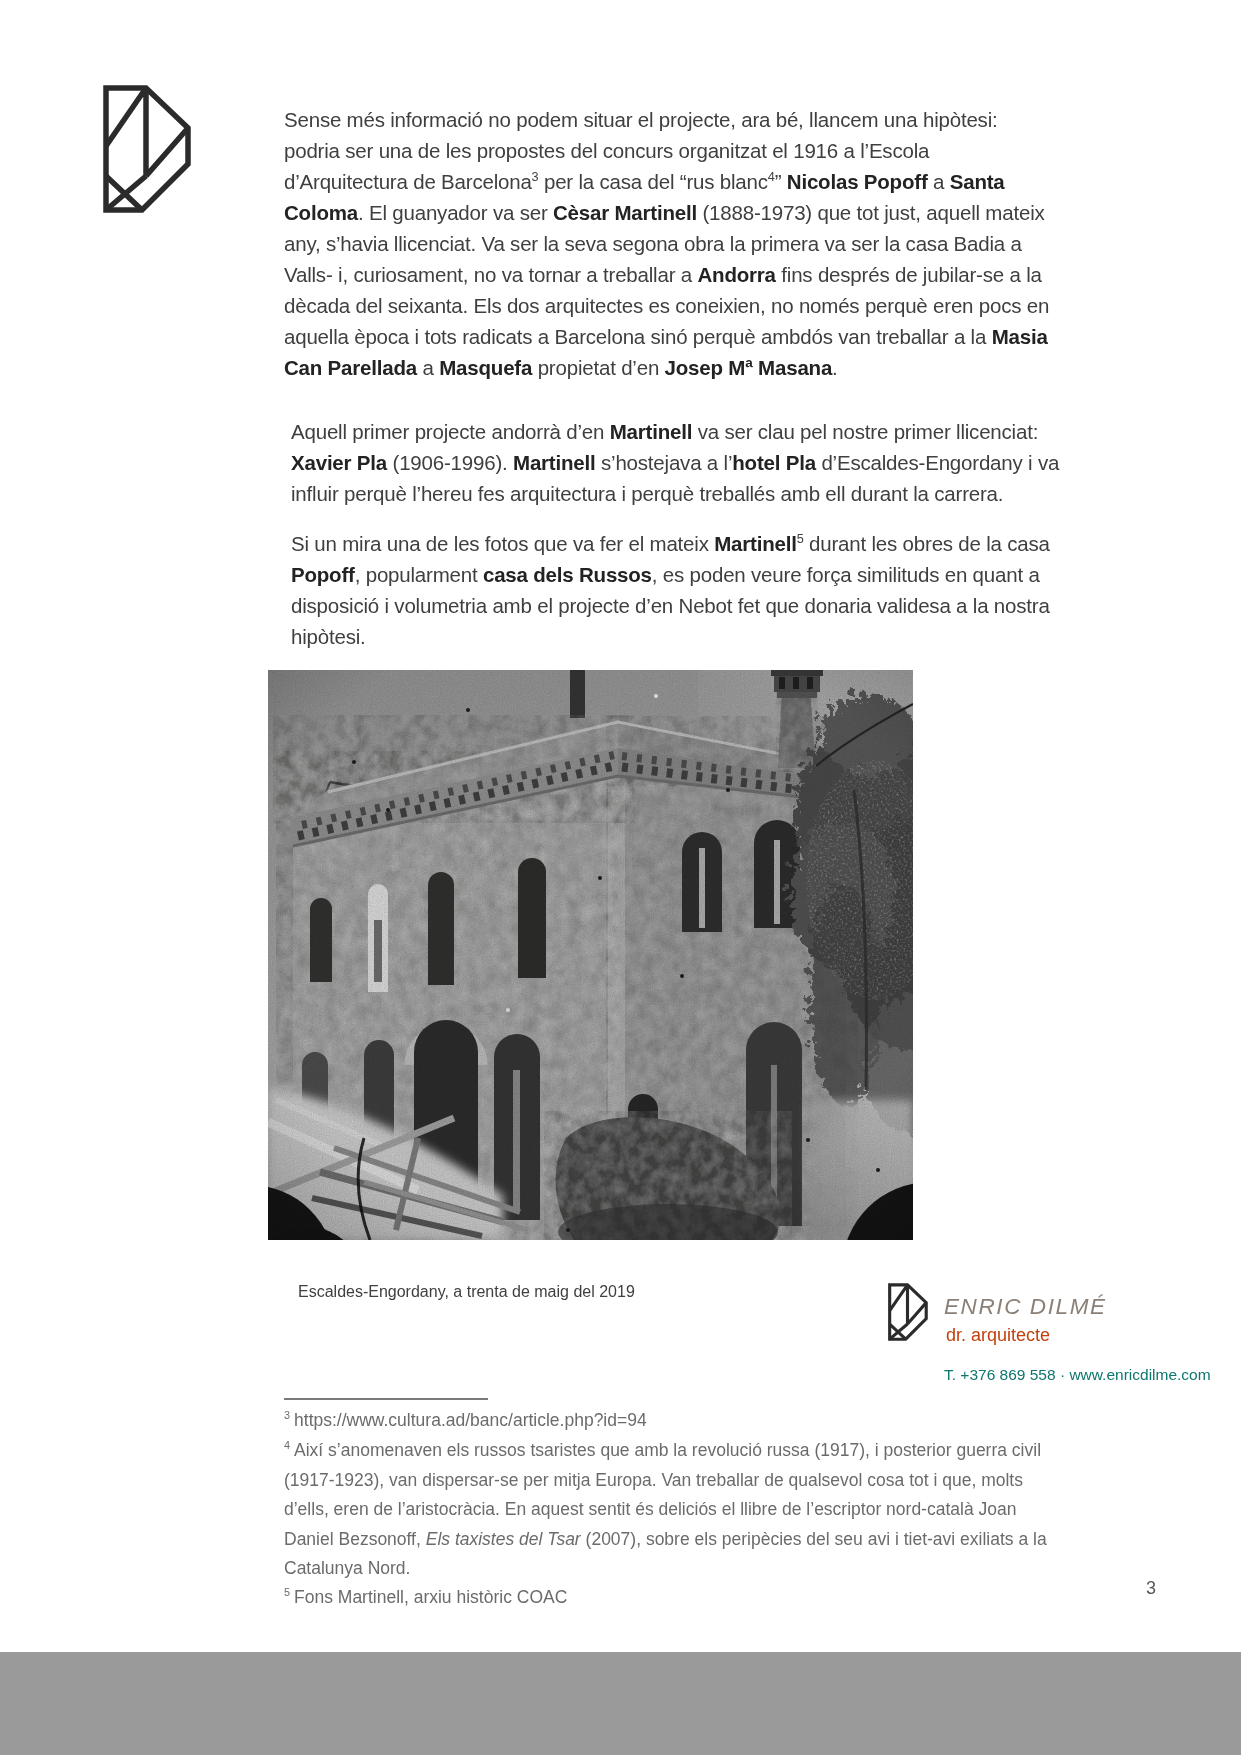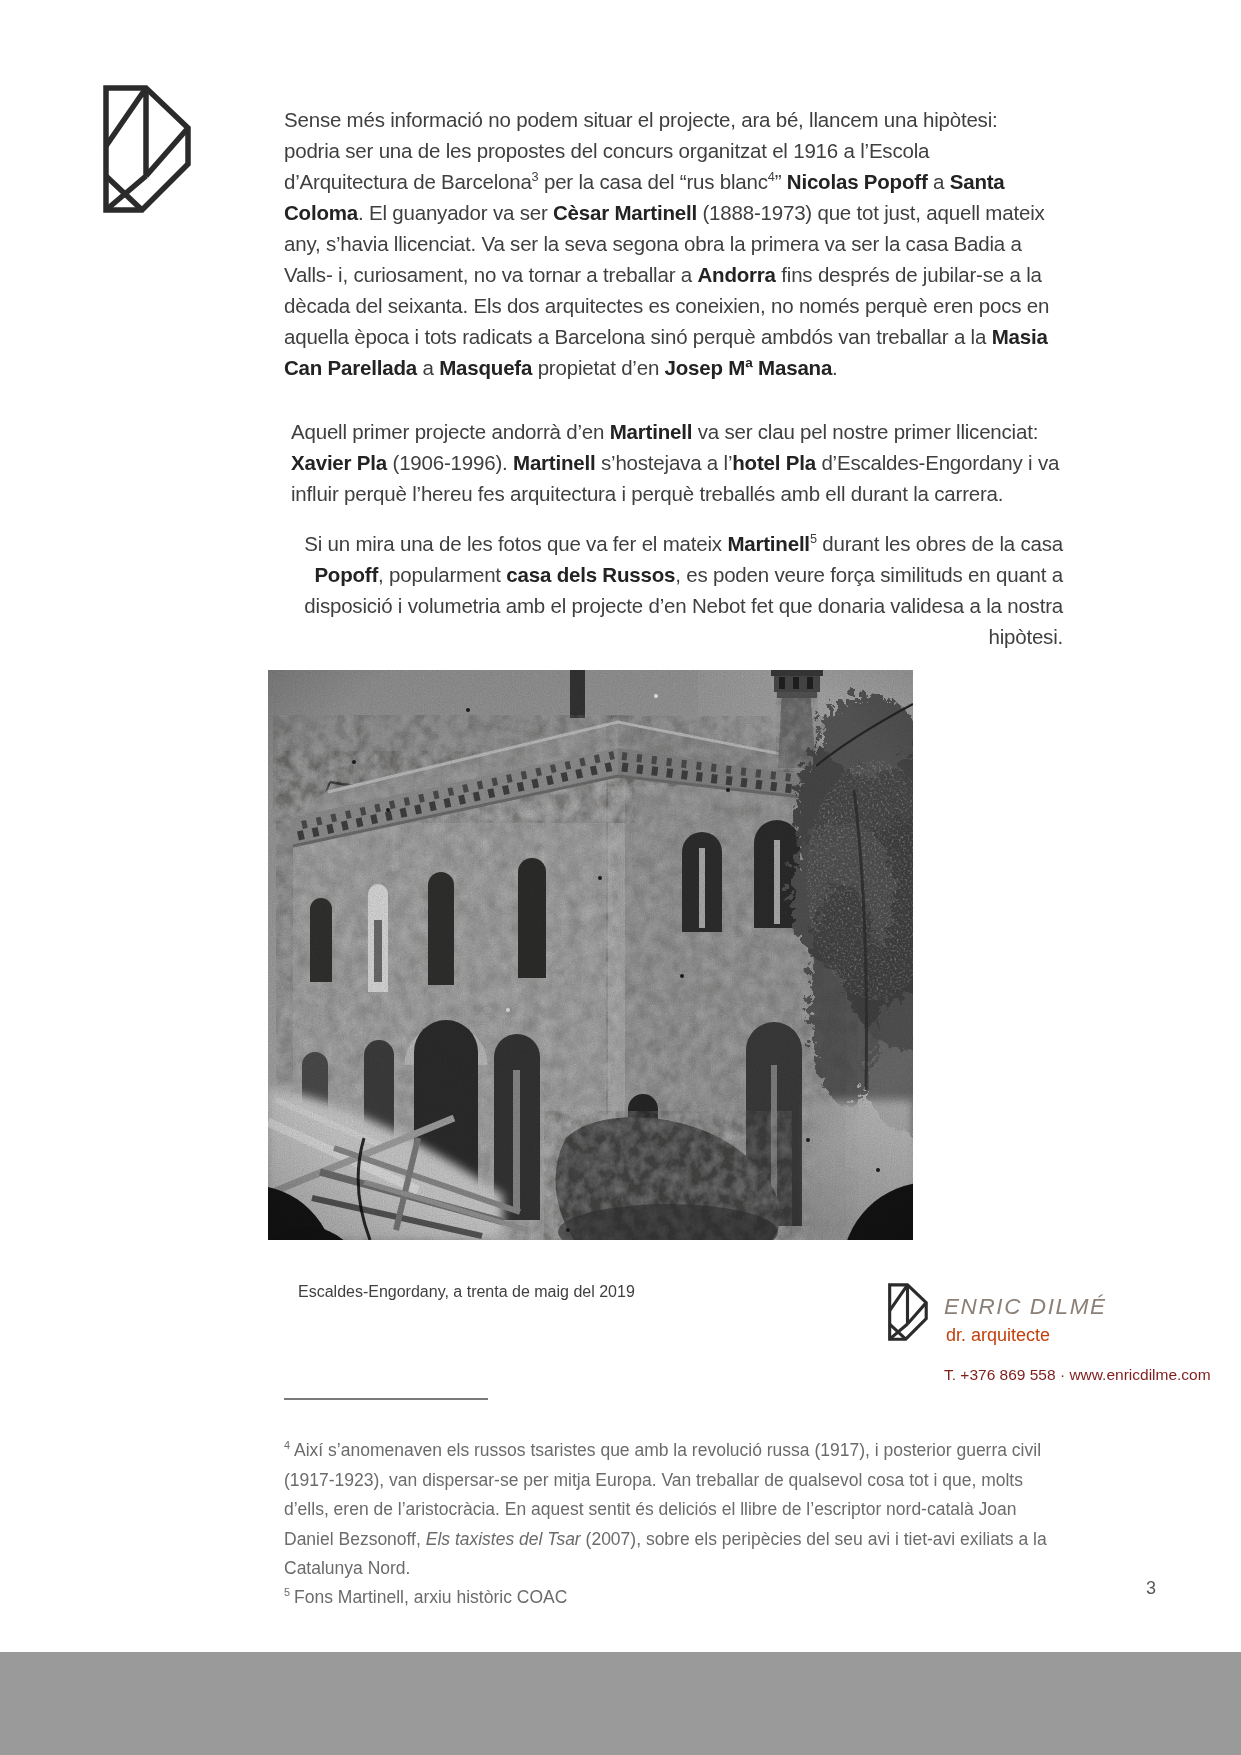--- a/index.html
+++ b/index.html
@@ -5,33 +5,33 @@
   html,body{margin:0;padding:0;background:#9a9a9a;}
   .page{position:relative;width:1241px;height:1652px;background:#ffffff;margin:0 auto;
         font-family:"Liberation Sans",sans-serif;overflow:hidden;}
   
   .para{position:absolute;left:284px;width:772px;margin:0;font-size:20.5px;line-height:31px;
         color:#3f3f3f;letter-spacing:-0.2px;}
   .para .b{font-weight:700;color:#232323;}
   .para sup,.footnote sup{font-size:0.62em;line-height:0;vertical-align:super;}
   #p1{top:104px;}
   #p2{top:416px;padding-left:7px;}
-  #p3{top:528px;padding-left:7px;text-align:right;}
+  #p3{top:528px;padding-left:7px;}
   
   .logo-main{position:absolute;left:100px;top:84px;width:92px;height:130px;}
   
   .photo{position:absolute;left:268px;top:670px;width:645px;height:570px;}
   .photo svg{display:block;width:100%;height:100%;}
   
   .caption{position:absolute;left:298px;top:1283px;font-size:16px;color:#3f3f3f;}
   .brand-logo{position:absolute;left:887px;top:1283px;width:41px;height:58px;}
   .brand-name{position:absolute;left:944px;top:1294px;font-size:22.5px;letter-spacing:1.6px;
               color:#8b8077;font-style:italic;}
   .brand-sub{position:absolute;left:946px;top:1325px;font-size:18px;color:#c2410c;}
-  .contact{position:absolute;left:944px;top:1366px;font-size:15.5px;color:#7f1d1d;white-space:nowrap;}
+  .contact{position:absolute;left:944px;top:1366px;font-size:15.5px;color:#0f766e;white-space:nowrap;}
   
   .fn-rule{position:absolute;left:284px;top:1398px;width:204px;height:2px;background:#7a7a7a;}
   .footnote{position:absolute;left:284px;width:782px;margin:0;font-size:17.5px;line-height:29.5px;
             color:#6b6b6b;}
   .footnote sup{margin-right:4px;}
   .footnote .i{font-style:italic;text-align:center;}
   #fn3{top:1406px;}
   #fn4{top:1436px;}
   #fn5{top:1583px;}
   .page-num{position:absolute;left:1146px;top:1578px;font-size:18px;color:#595959;}
@@ -222,17 +222,18 @@
     <g fill="none" stroke="#2b2b2b" stroke-width="7" stroke-linejoin="miter">
       <path d="M6,4 H46 L88,44 V80 L42,126 H6 Z"></path>
       <path d="M6,62 L46,4 M46,4 V92 M46,92 L88,44 M46,92 L6,126 M6,92 L42,126"></path>
     </g>
   </svg>
   <div class="brand-name">ENRIC DILMÉ</div>
   <div class="brand-sub">dr. arquitecte</div>
   <div class="contact">T. +376 869 558 · www.enricdilme.com</div>
 
   <div class="fn-rule"></div>
+  <p class="footnote" id="fn3"><sup>3</sup><span><span>https://www.cultura.ad/banc/article.php?id=94</span></span></p>
   <p class="footnote" id="fn4"><sup>4</sup><span><span>Així s’anomenaven els russos tsaristes que amb la revolució russa (1917), i posterior guerra civil (1917-1923), van dispersar-se per mitja Europa. Van treballar de qualsevol cosa tot i que, molts d’ells, eren de l’aristocràcia.  En aquest sentit és deliciós el llibre de l’escriptor nord-català Joan Daniel Bezsonoff, </span><span class="i">Els taxistes del Tsar</span><span> (2007), sobre els peripècies del seu avi i tiet-avi exiliats a la Catalunya Nord.</span></span></p>
   <p class="footnote" id="fn5"><sup>5</sup><span><span>Fons Martinell, arxiu històric COAC</span></span></p>
 
   <div class="page-num">3</div>
 </div>
 
 </body></html>

